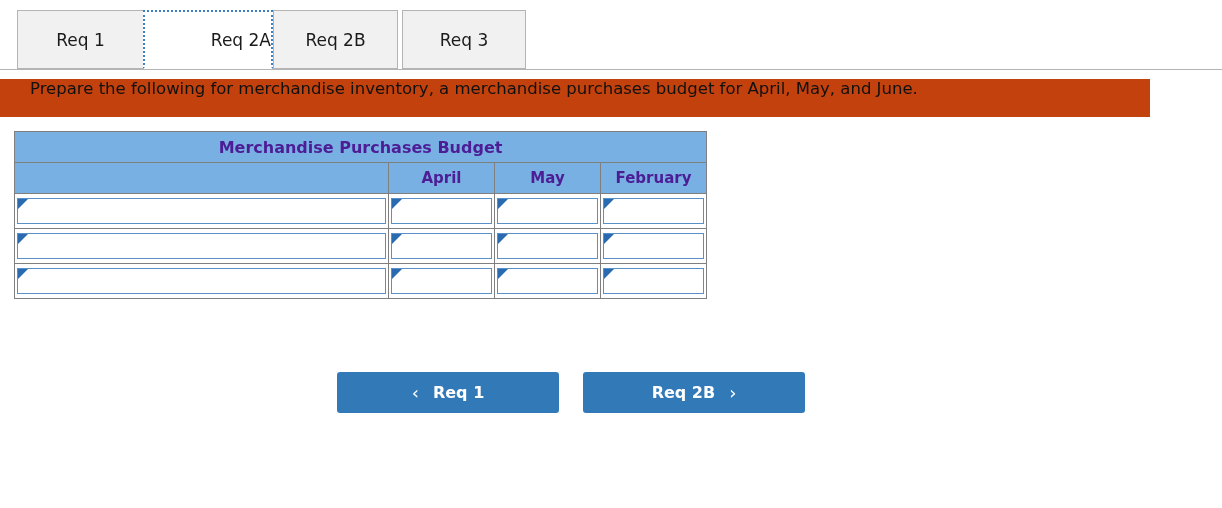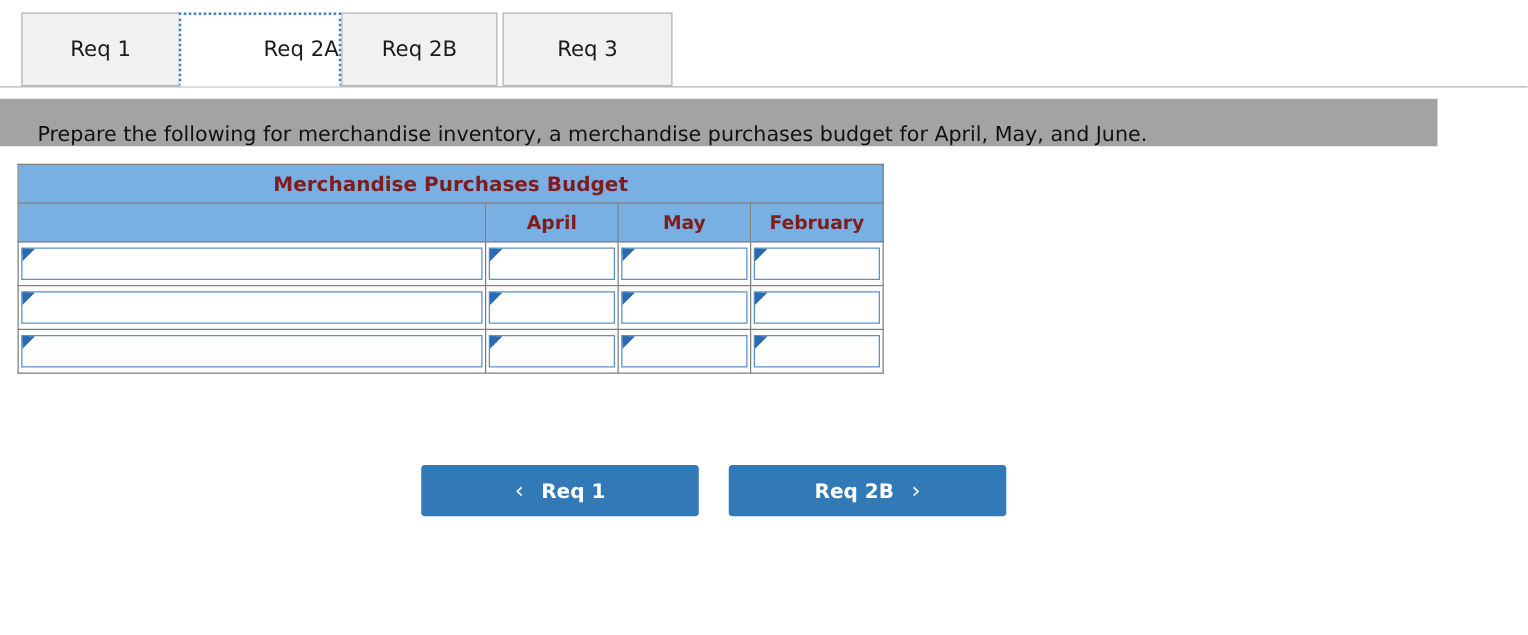--- a/index.html
+++ b/index.html
@@ -40,57 +40,57 @@
   .tab.active {
     background: #ffffff;
     border: 2px dotted #3e7fc1;
     border-bottom: 2px solid #ffffff;
     z-index: 5;
     justify-content: flex-end;
   }
   #tab-0 { left: 17px;  width: 127px; }
   #tab-1 { left: 143px; width: 130px; }
   #tab-2 { left: 273px; width: 125px; }
-  #tab-3 { left: 402px; width: 136px; }
+  #tab-3 { left: 402px; width: 124px; }
 
   .tab-underline {
     position: absolute;
     left: 0;
     top: 69px;
     width: 1222px;
     height: 1px;
     background: #b4b4b4;
   }
 
   
   .instruction-bar {
     position: absolute;
     left: 0;
     top: 79px;
     width: 1150px;
     height: 38px;
-    background: #a3a3a3;
+    background: #c2410c;
     display: flex;
-    align-items: flex-end;
+    align-items: flex-start;
     padding-left: 30px;
     box-sizing: border-box;
     font-size: 16.5px;
     color: #111111;
   }
 
   
   .budget-table {
     position: absolute;
     left: 14px;
     top: 131px;
     width: 692px;
     border-collapse: collapse;
     table-layout: fixed;
     font-size: 14.5px;
-    color: #7f1d1d;
+    color: #4c1d95;
   }
   .budget-table td {
     border: 1px solid #7f7f7f;
     padding: 0;
     height: 30px;
     vertical-align: middle;
   }
   col.c-label { width: 374px; }
   col.c-month { width: 106px; }
 

